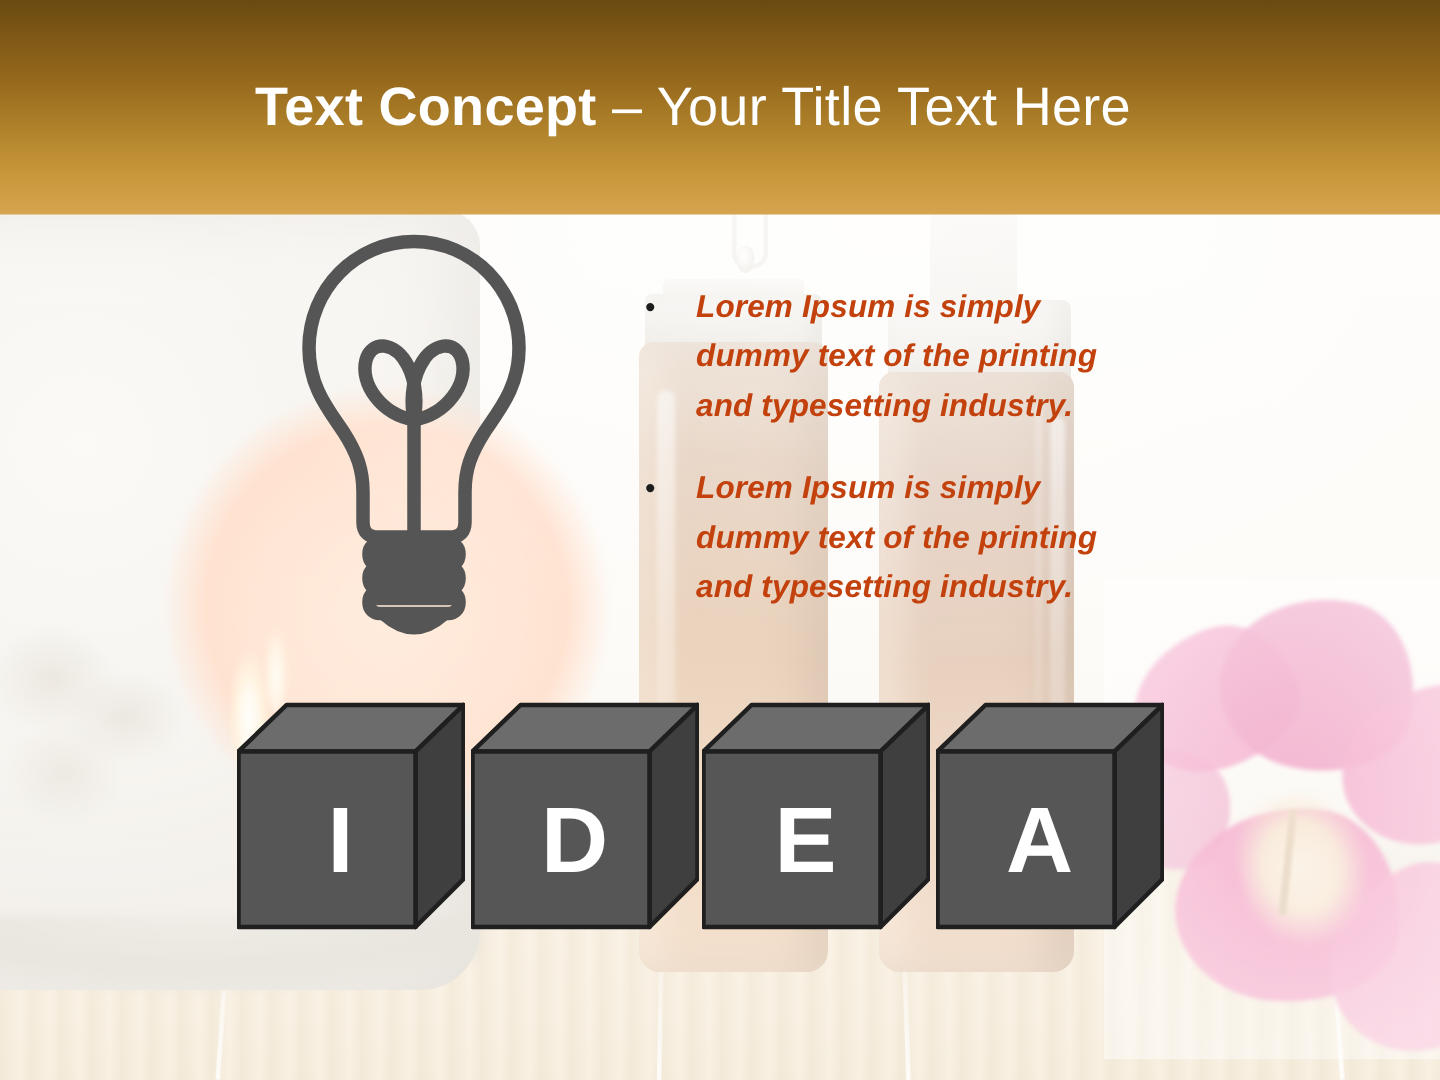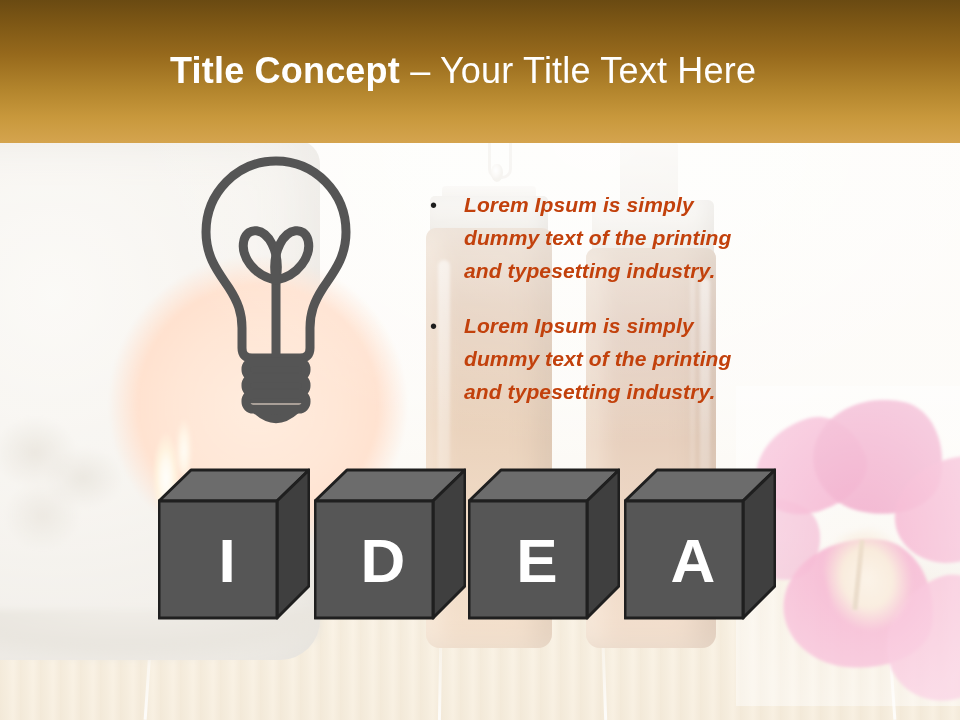--- a/index.html
+++ b/index.html
@@ -268,21 +268,21 @@
       <div class="pstamen"></div>
     </div>
     <div class="flower-wash"></div>
 
     <div class="photo-wash"></div>
     <div class="photo-wash2"></div>
   </div>
 
   <div class="header">
     <div class="title">
-      <span class="t-bold">Title Concept</span><span class="t-dash"> – </span><span class="t-light">Your Title Text Here</span>
+      <span class="t-bold">Text Concept</span><span class="t-dash"> – </span><span class="t-light">Your Title Text Here</span>
     </div>
   </div>
 
   <div class="bulb">
     <svg viewBox="0 0 160 278" width="160" height="278" aria-hidden="true">
       <g fill="none" stroke="#555555" stroke-width="9" stroke-linecap="round" stroke-linejoin="round">
 
         <path d="M80 9
                  C 41 9 10 41 10 80
                  C 10 106 23 121 33 136

